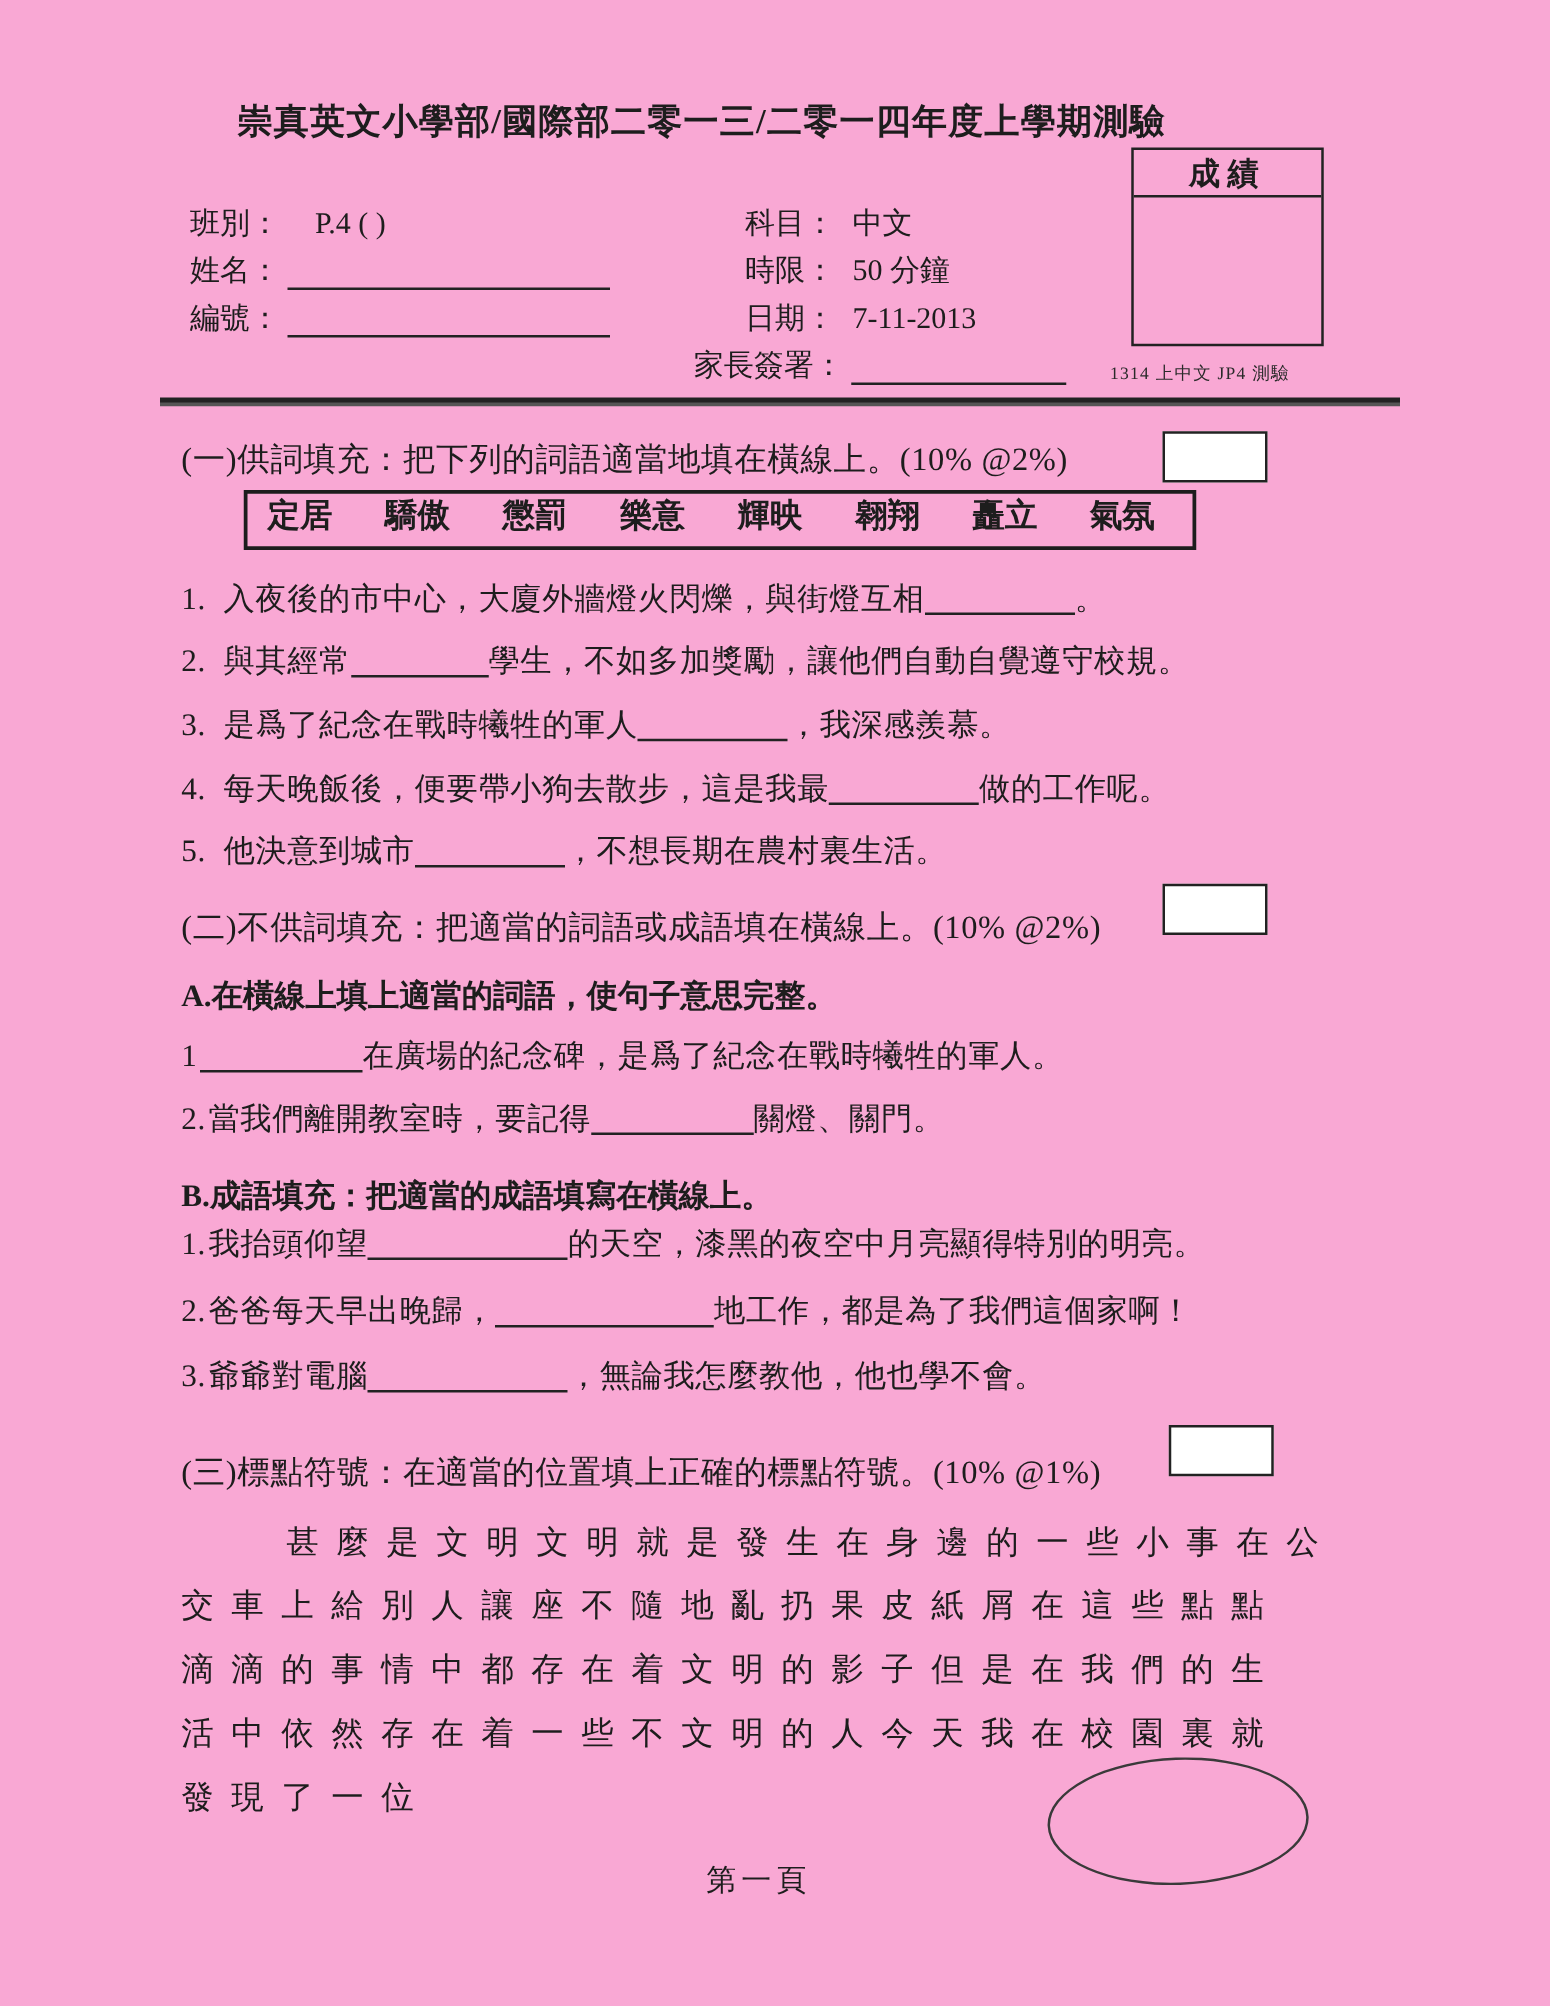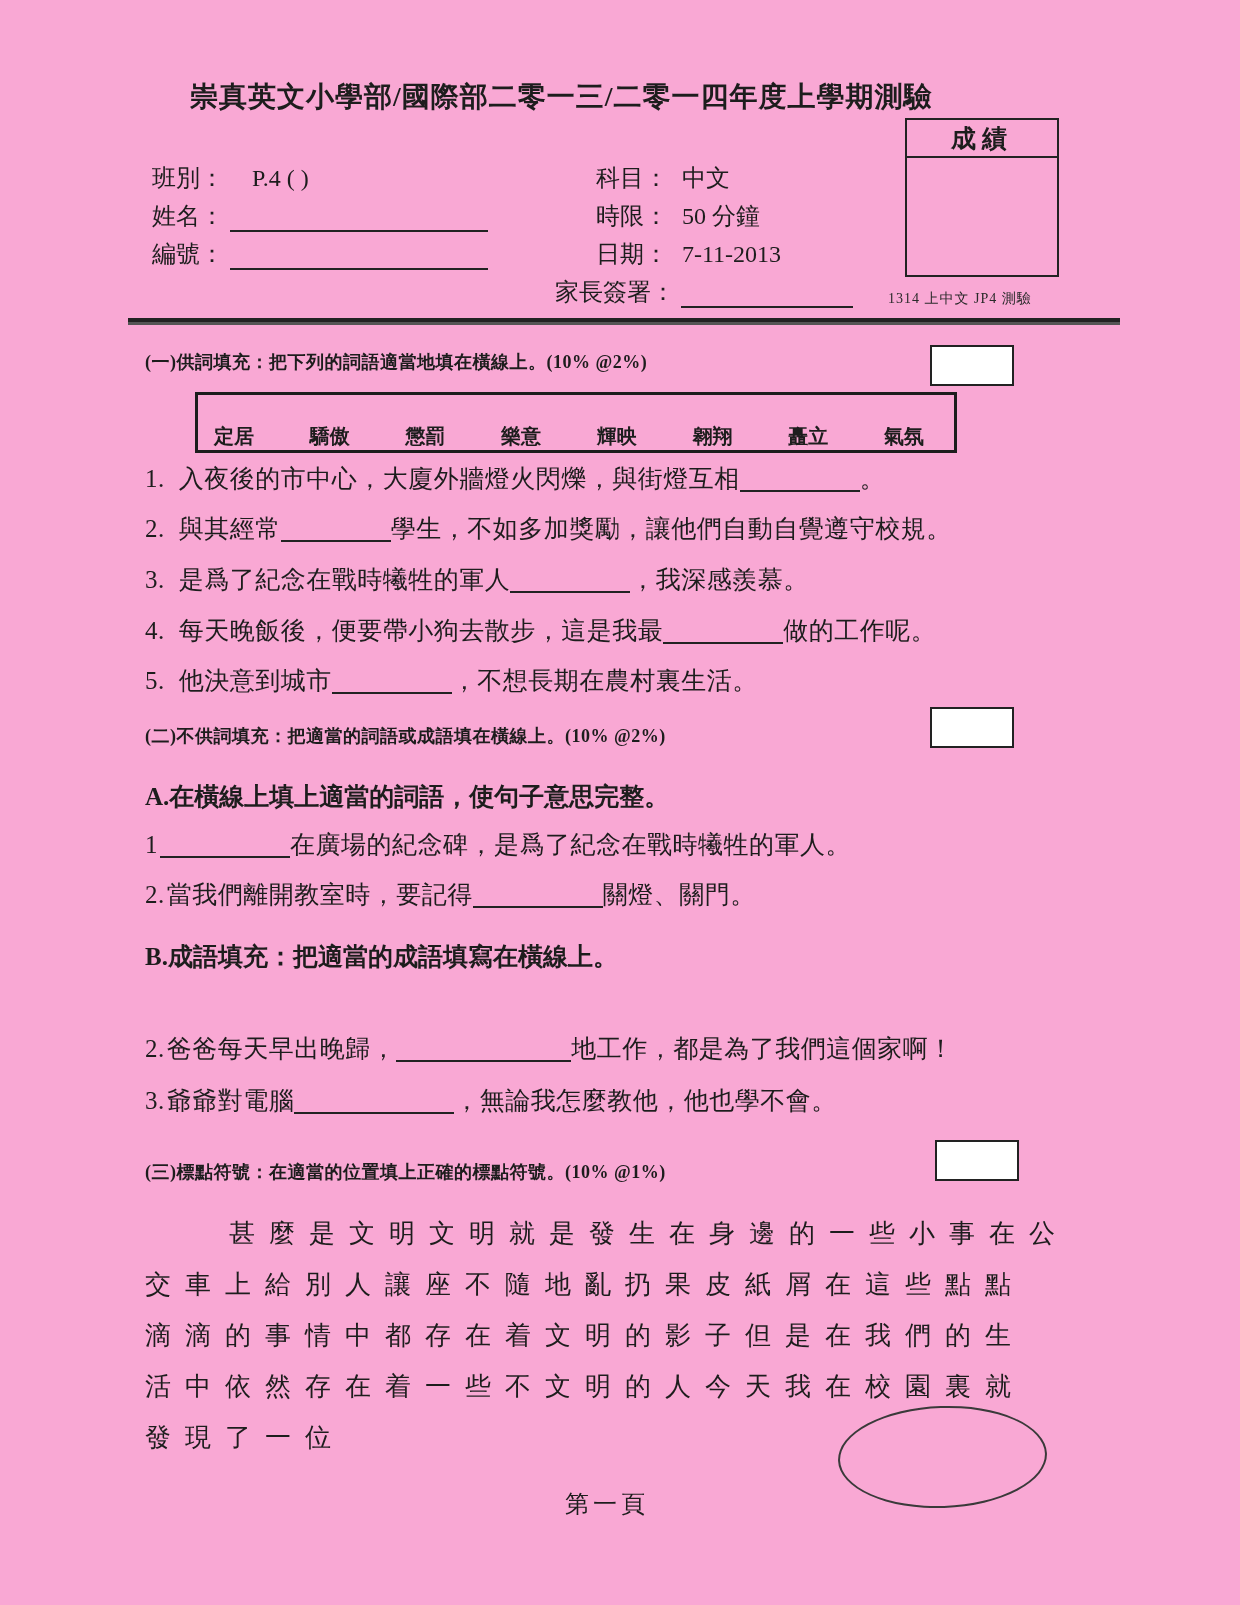--- a/index.html
+++ b/index.html
@@ -22,29 +22,29 @@
     display:flex; align-items:center; justify-content:center;
     font-size:25px; letter-spacing:6px; font-weight:600;
   }
   .form-code { font-size:14px; letter-spacing:1px; color:#2a2a2a; }
 
   .info-row { font-size:24px; white-space:nowrap;text-align:center; }
   .uline { display:inline-block; border-bottom:2px solid #222; height:26px; vertical-align:-8px; }
 
   .divider { background:#222; height:4px; box-shadow:0 3px 0 #555; }
 
-  .sec-head { font-size:18px; font-weight:700; white-space:nowrap; letter-spacing:0.5px; }
+  .sec-head { font-size:26px; font-weight:400; white-space:nowrap; letter-spacing:0.5px; }
   .mini-box { border:2px solid #222; width:80px; height:37px; background:#fff; }
 
   .word-bank {
     border:3px solid #1d1d1d;
-    width:762px; height:61px;
-    display:flex; align-items:flex-end; justify-content:space-between;
+    width:762px; height:48px;
+    display:flex; align-items:flex-start; justify-content:space-between;
     padding:0 30px 0 16px; box-sizing:border-box;
-    font-size:20px; font-weight:600;
+    font-size:26px; font-weight:600;
   }
   .word-bank span { white-space:nowrap; }
 
   .q-row { font-size:25px; white-space:nowrap; letter-spacing:0.5px; }
   .q-num { display:inline-block; margin-right:14px; }
   .q-num-tight { display:inline-block; margin-right:2px; }
   .blank { display:inline-block; border-bottom:2px solid #222; height:1em; vertical-align:-5px; }
   .w110 { width:110px; } .w120 { width:120px; } .w130 { width:130px; } .w160 { width:160px; } .w175 { width:175px; }
 
   .sub-head { font-size:25px; font-weight:700; white-space:nowrap; }
@@ -141,20 +141,23 @@
 
   <div class="abs q-row" style="left:145px; top:828px;">
     <span class="q-num-tight">1</span><span class="blank w130"></span><span>在廣場的紀念碑，是爲了紀念在戰時犧牲的軍人。</span>
   </div>
   <div class="abs q-row" style="left:145px; top:878px;">
     <span class="q-num-tight">2.</span><span>當我們離開教室時，要記得</span><span class="blank w130"></span><span>關燈、關門。</span>
   </div>
 
   <div class="abs sub-head" style="left:145px; top:928px;margin-top:12px;">B.成語填充：把適當的成語填寫在橫線上。</div>
 
+  <div class="abs q-row" style="left:145px; top:978px;">
+    <span class="q-num-tight">1.</span><span>我抬頭仰望</span><span class="blank w160"></span><span>的天空，漆黑的夜空中月亮顯得特別的明亮。</span>
+  </div>
   <div class="abs q-row" style="left:145px; top:1032px;">
     <span class="q-num-tight">2.</span><span>爸爸每天早出晚歸，</span><span class="blank w175"></span><span>地工作，都是為了我們這個家啊！</span>
   </div>
   <div class="abs q-row" style="left:145px; top:1084px;">
     <span class="q-num-tight">3.</span><span>爺爺對電腦</span><span class="blank w160"></span><span>，無論我怎麼教他，他也學不會。</span>
   </div>
 
   <div class="abs sec-head" style="left:145px; top:1160px;">(三)標點符號：在適當的位置填上正確的標點符號。(10% @1%)</div>
   <div class="abs mini-box" style="left:935px; top:1140px;"></div>
 

